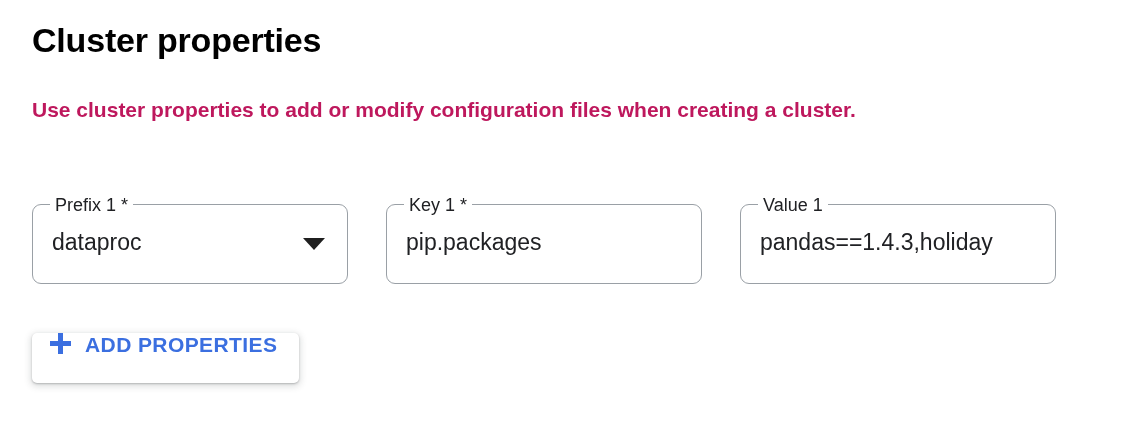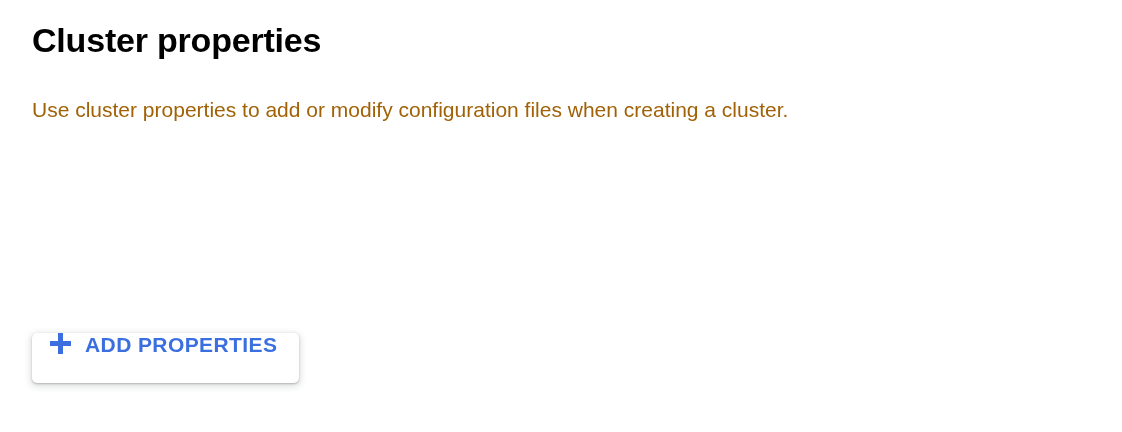--- a/index.html
+++ b/index.html
@@ -34,22 +34,22 @@
     color: #000000;
     white-space: nowrap;
   }
 
   .page-description {
     position: absolute;
     left: 32px;
     top: 96px;
     font-size: 21px;
     line-height: 28px;
-    font-weight: 400;
-    color: #a16207;
+    font-weight: 700;
+    color: #be185d;
     white-space: nowrap;
   }
 
   
   .fields-row {
     position: absolute;
     left: 32px;
     top: 204px;
     display: flex;
     flex-direction: row;
@@ -163,19 +163,38 @@
 </style>
 </head>
 <body>
 
 <div class="page">
 
   <div class="page-title">Cluster properties</div>
 
   <div class="page-description">Use cluster properties to add or modify configuration files when creating a cluster.</div>
 
+  <div class="fields-row">
+
+    <div class="form-field has-arrow">
+      <span class="field-label">Prefix 1 *</span>
+      <span class="field-value">dataproc</span>
+      <span class="select-arrow"></span>
+    </div>
+
+    <div class="form-field">
+      <span class="field-label">Key 1 *</span>
+      <span class="field-value">pip.packages</span>
+    </div>
+
+    <div class="form-field">
+      <span class="field-label">Value 1</span>
+      <span class="field-value">pandas==1.4.3,holiday</span>
+    </div>
+
+  </div>
 
   <button class="add-button">
     <span class="plus-icon"></span>
     <span class="add-button-label">ADD PROPERTIES</span>
   </button>
 
 </div>
 
 </body></html>

